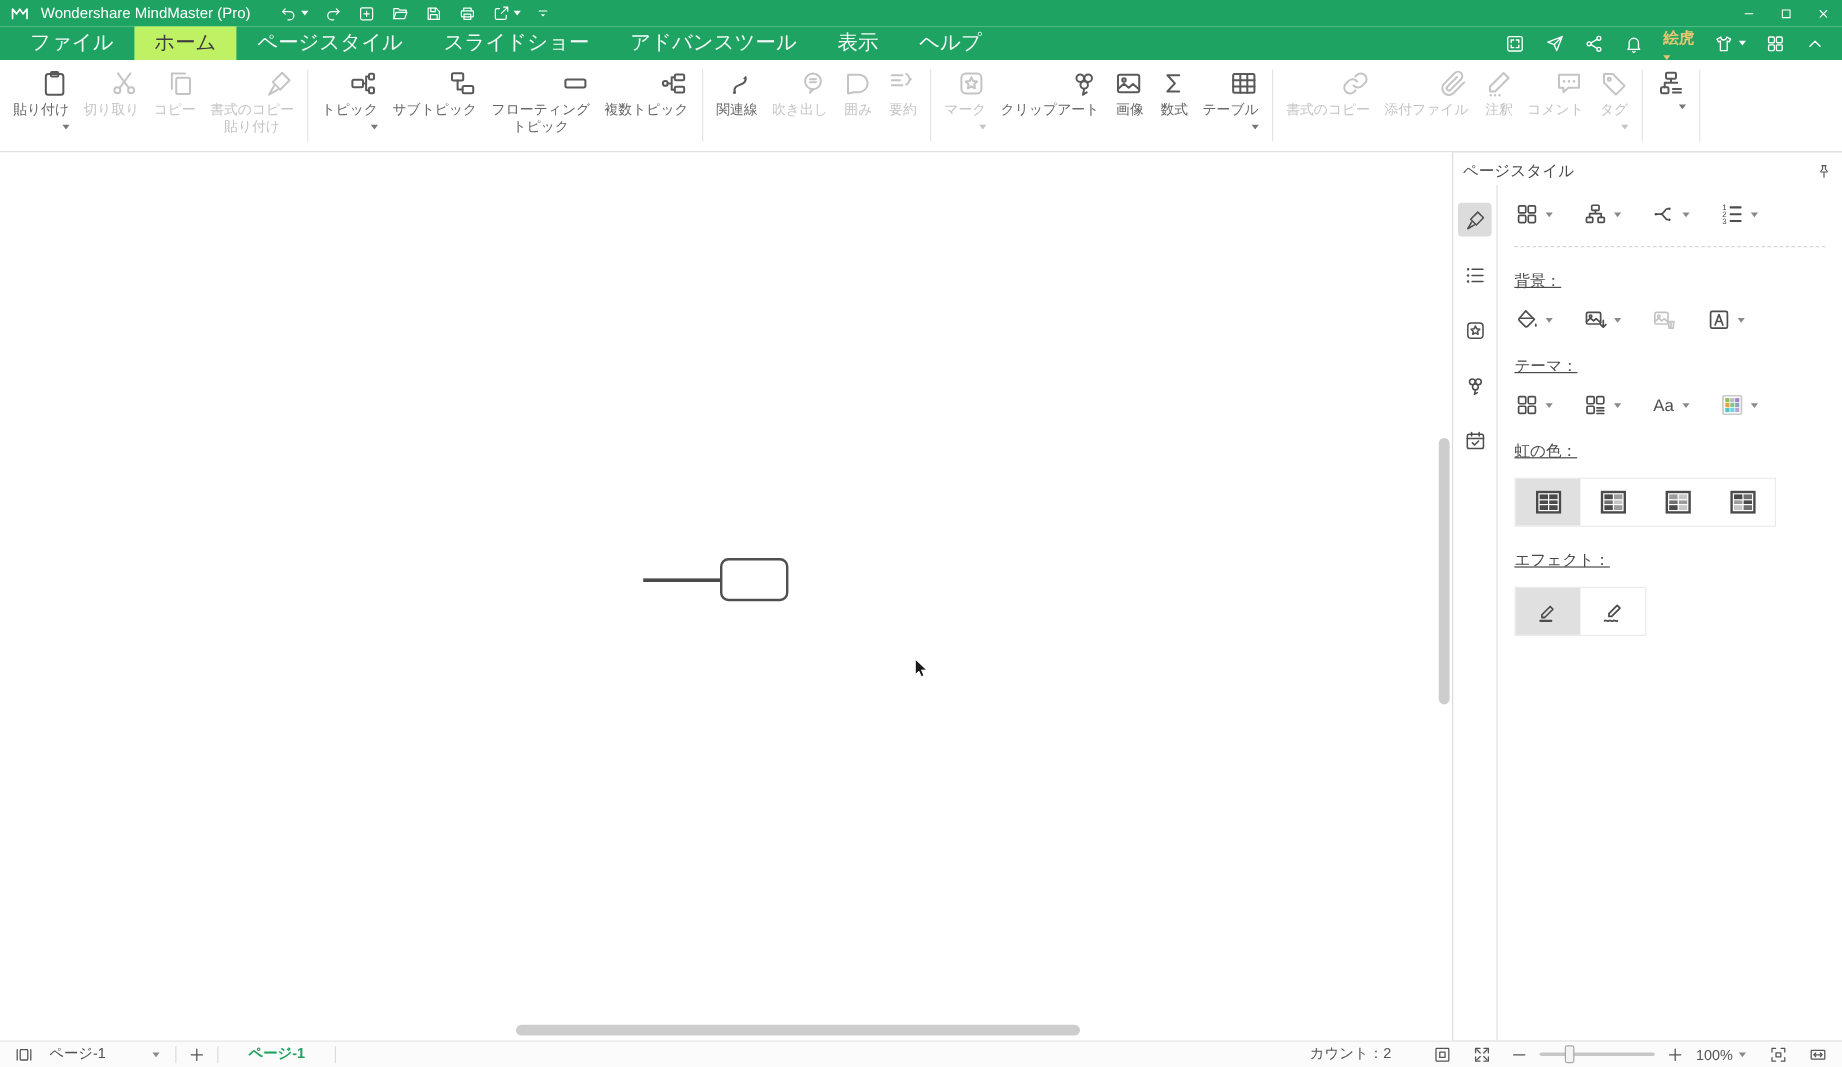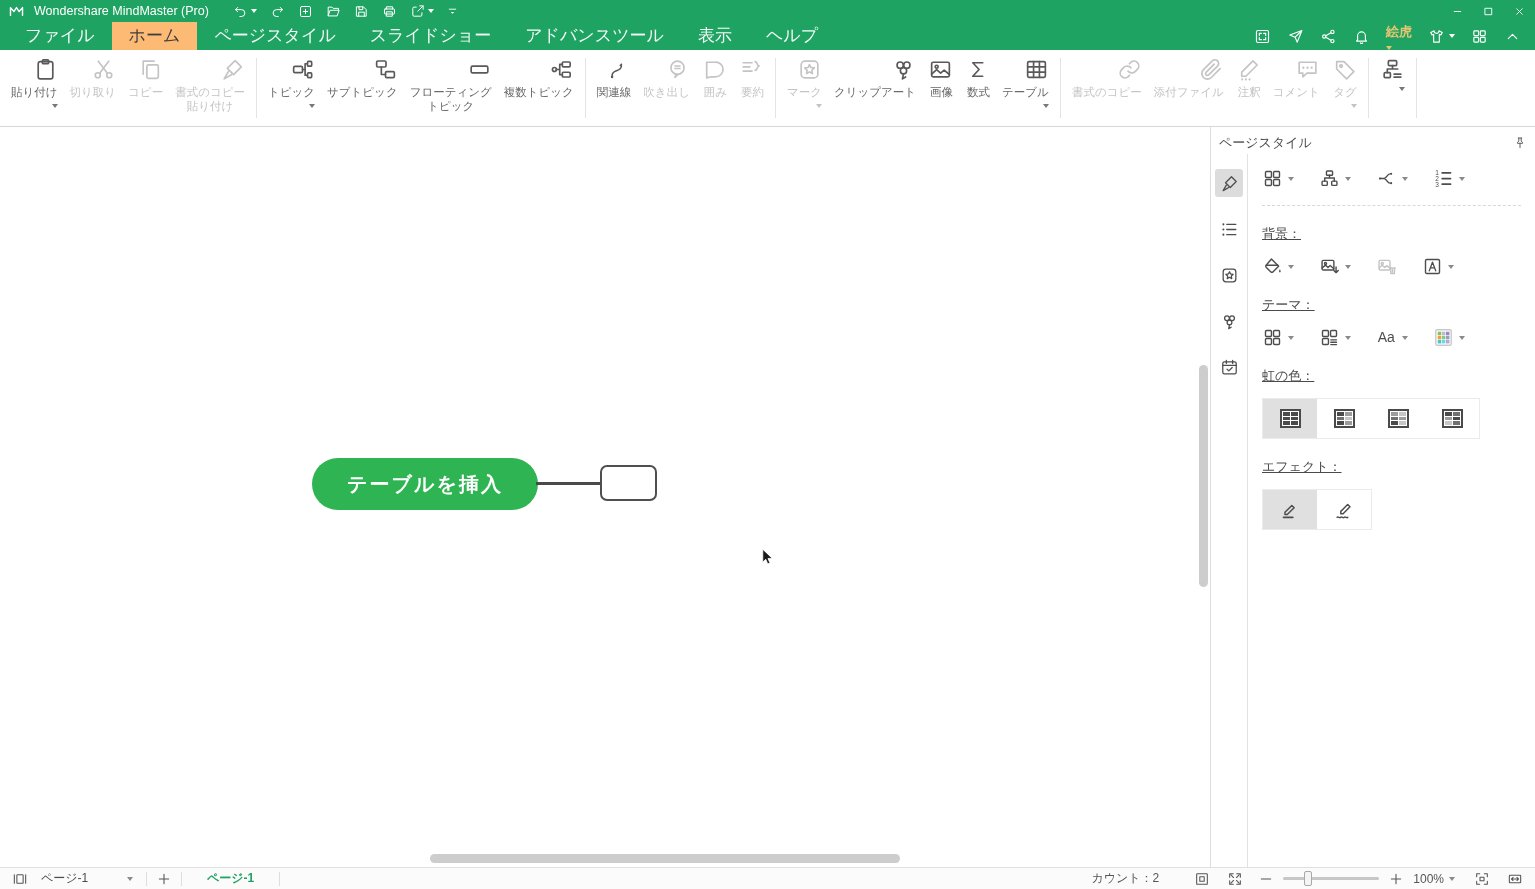--- a/index.html
+++ b/index.html
@@ -17,21 +17,21 @@
 .qbtn{display:flex;align-items:center;gap:3px;cursor:default;}
 .qicon{width:15px;height:15px;display:block;}
 .qicon.small{width:11px;height:11px;}
 .wincontrols{margin-left:auto;display:flex;height:22px;}
 .winbtn{width:31px;display:flex;align-items:center;justify-content:center;}
 .winbtn .wic{width:11px;height:11px;}
 
 .menubar{height:28px;background:var(--green);display:flex;align-items:center;}
 .mtabs{display:flex;height:28px;margin-left:8px;}
 .mtab{padding:0 17px;line-height:28px;font-size:17px;color:rgba(255,255,255,.95);white-space:nowrap;}
-.mtab.active{background:#fdba74;color:#3d3d3d;}
+.mtab.active{background:#bef264;color:#3d3d3d;}
 .mright{margin-left:auto;display:flex;align-items:center;gap:16px;padding-right:14px;color:#fff;}
 .micon{width:17px;height:17px;}
 .muser{color:var(--gold);font-size:13px;font-weight:bold;display:flex;align-items:flex-start;gap:5px;white-space:nowrap;flex-direction:column;}
 .mbtn{display:flex;align-items:center;gap:4px;}
 
 .ribbon{height:77px;background:#fff;border-bottom:1px solid #d7d7d7;display:flex;align-items:flex-start;padding-left:5px;}
 .rgroup{display:flex;align-items:flex-start;}
 .rsep{width:1px;height:60px;background:#e4e4e4;margin:8px 5px 0;flex:none;}
 .rbtn{display:flex;flex-direction:column;align-items:flex-end;padding:7px 6px 0;color:#595959;}
 .rbtn .ric{width:25px;height:25px;}
@@ -499,21 +499,20 @@
         </span>
         <span class="caret"></span>
       </div>
     </div>
     <div class="rsep"></div>
   </div>
 
 <div class="main">
   <div class="canvascol">
     <div class="canvas">
-      <div class="topicnode">テーブルを挿入</div>
       <div class="connector"></div>
       <div class="subnode"></div>
       <div class="vscroll"></div>
       <div class="hscroll"></div>
       <div class="cursor" data-icon="cursor">
           <svg viewBox="0 0 24 24" fill="none" stroke="currentColor" stroke-width="1.6" stroke-linecap="round" stroke-linejoin="round">
             <path d="M6 2.5v16l3.8-3.6 2.5 5.8 2.8-1.2-2.5-5.7h5.2z" fill="#1a1a1a" stroke="#fff" stroke-width="1"></path>
           </svg>
         </div>
     </div>

